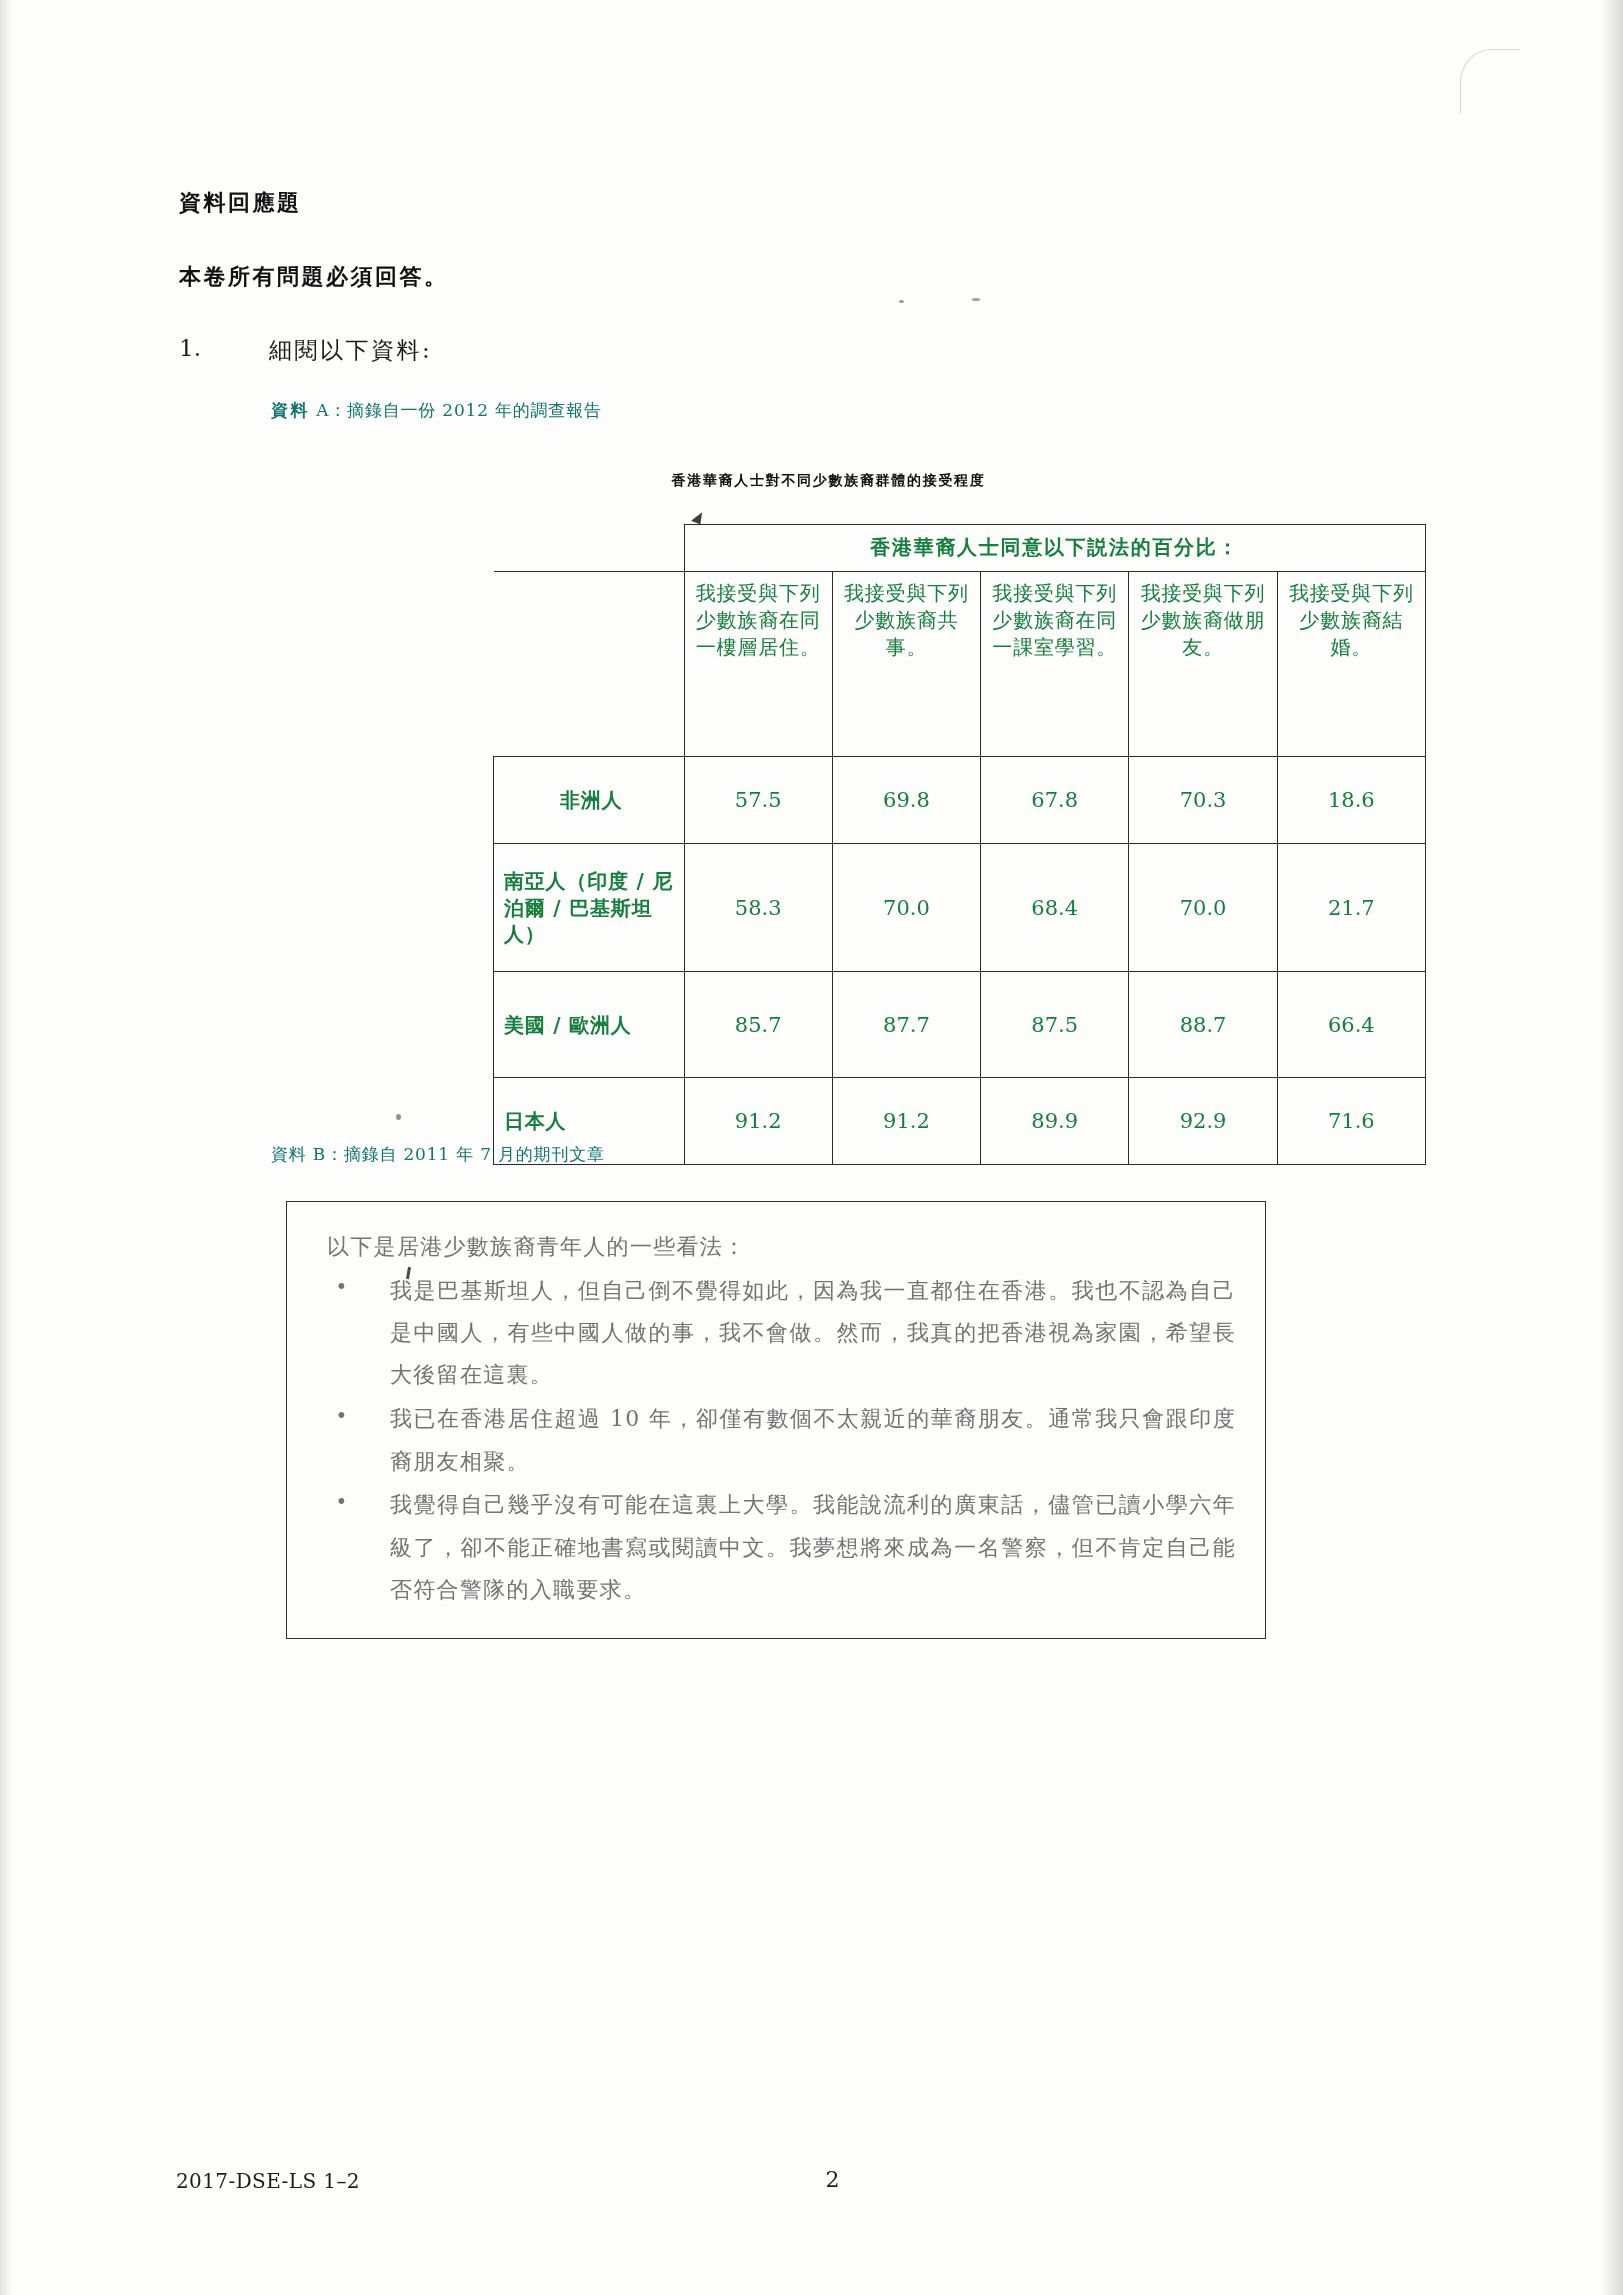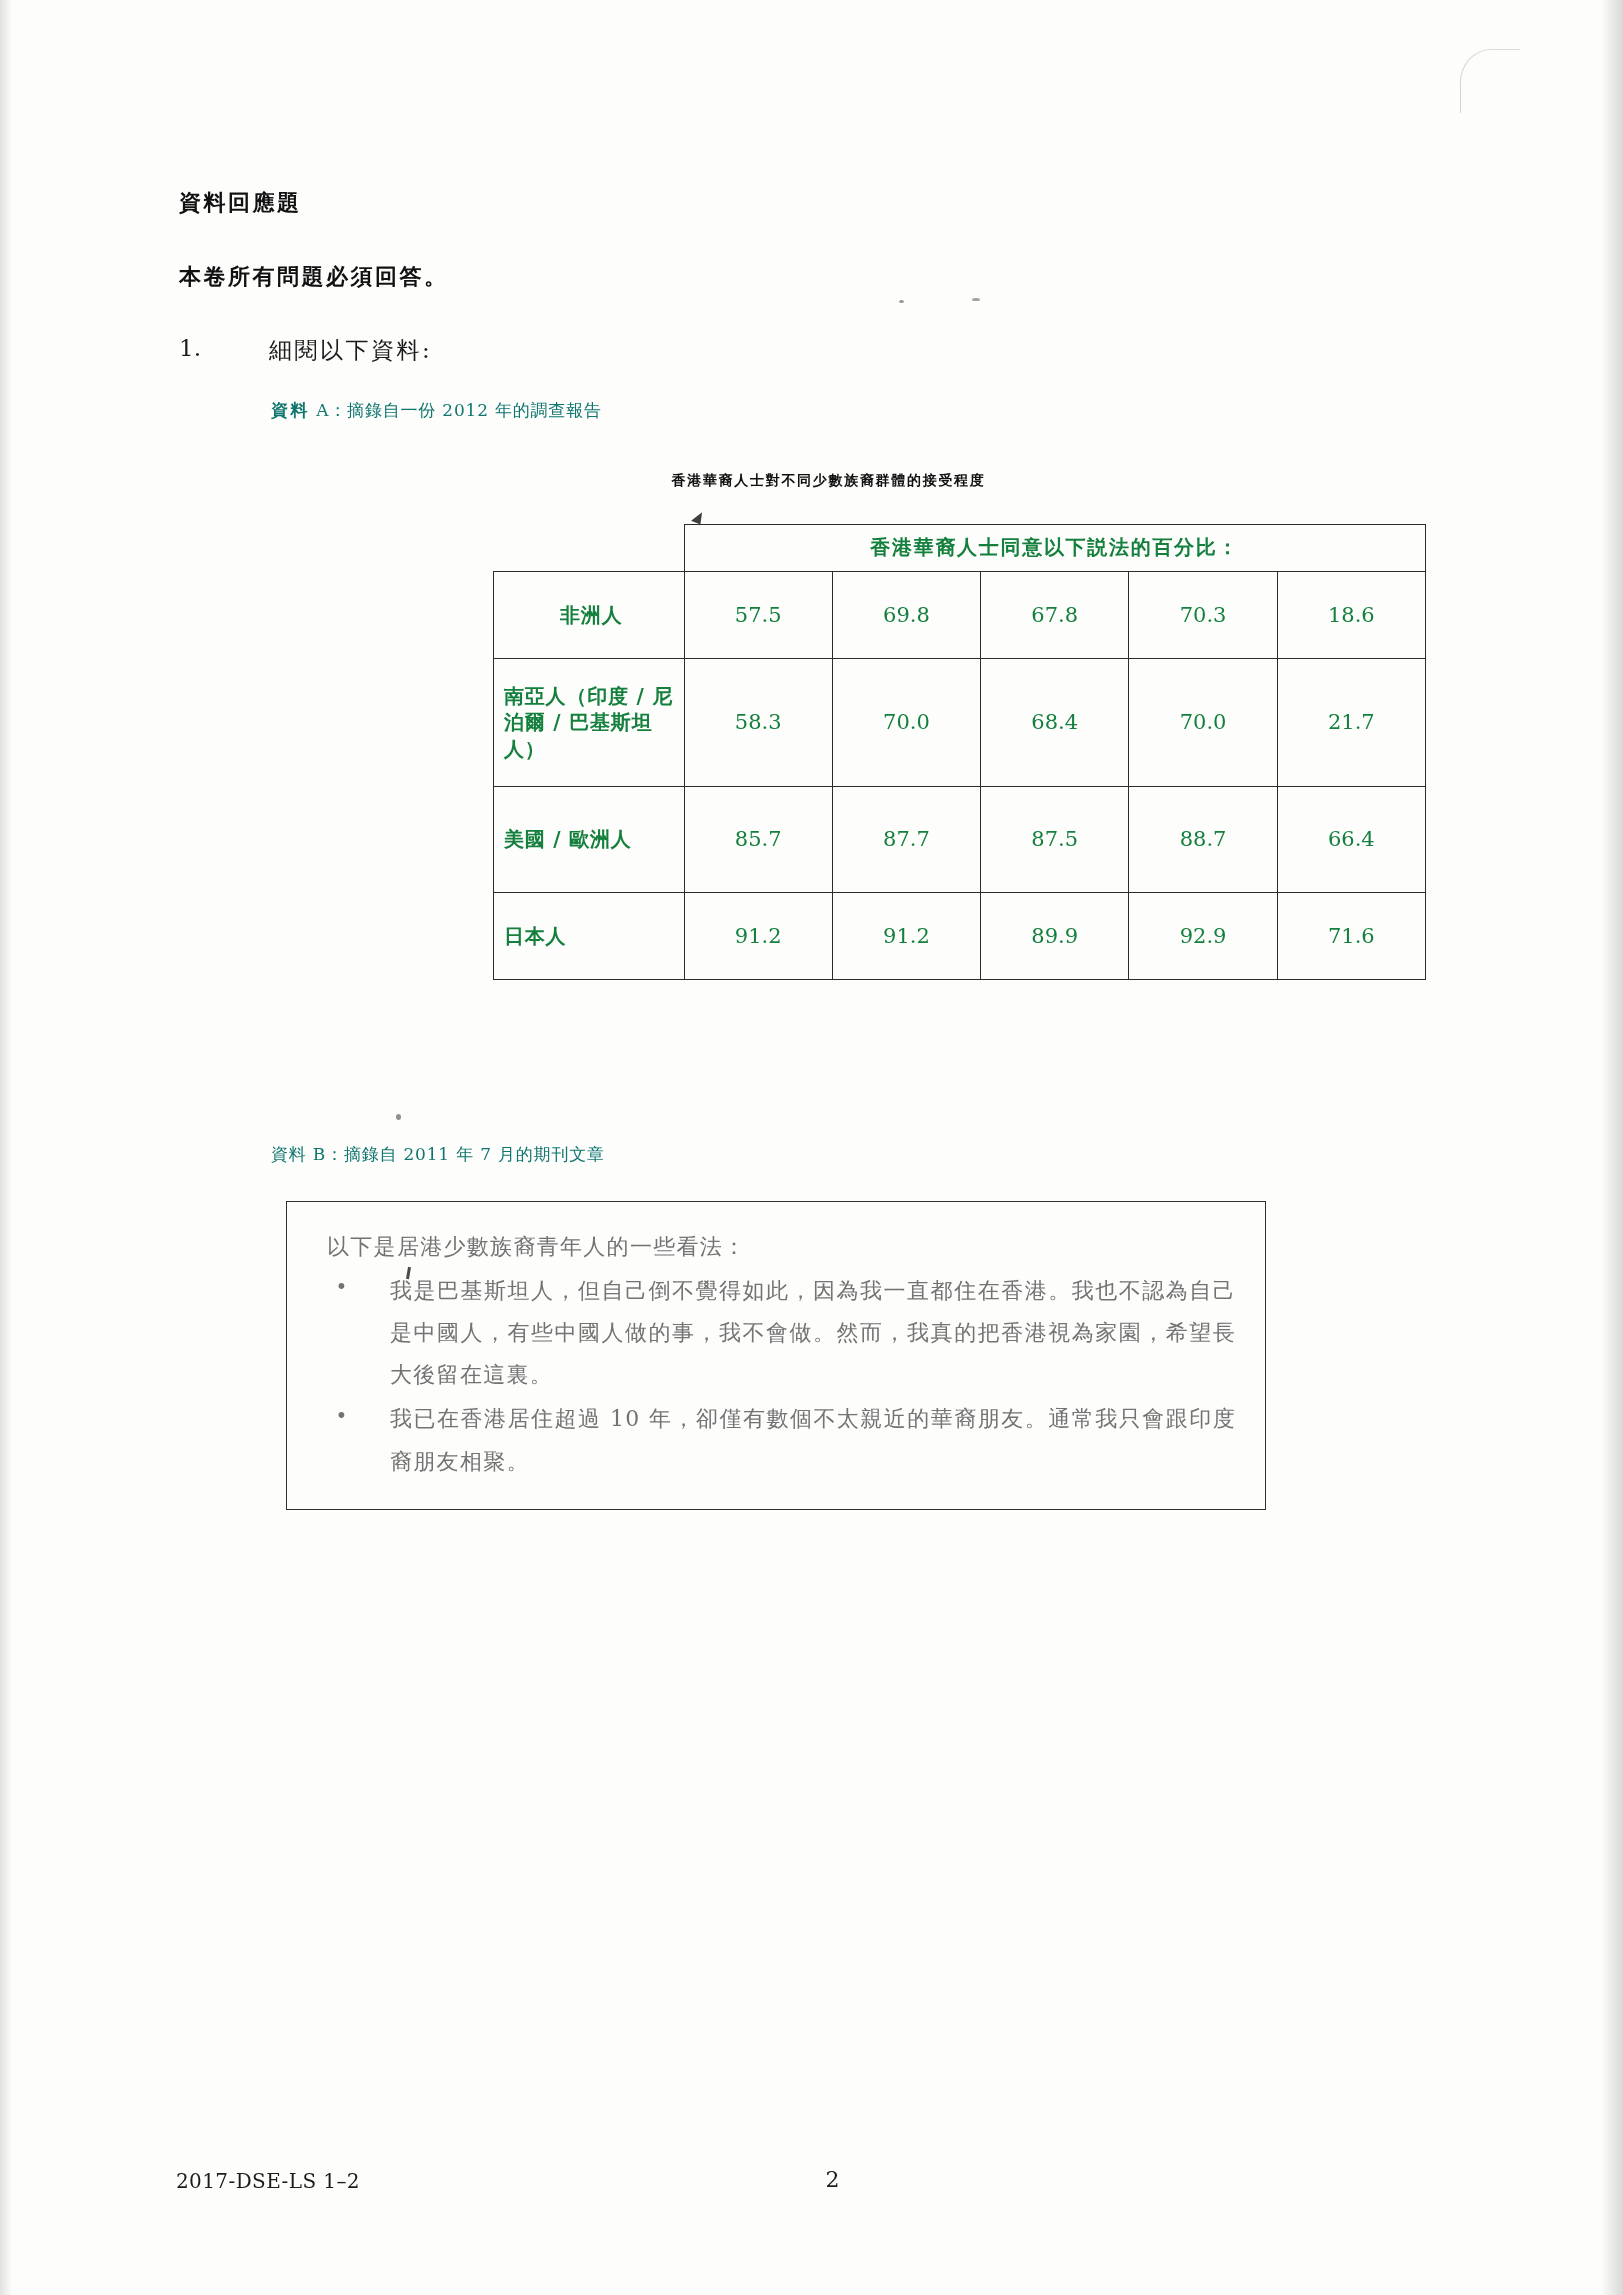--- a/index.html
+++ b/index.html
@@ -273,20 +273,28 @@
   <div class="speck s2"></div>
   <div class="caret-mark"></div>
 
   <div class="table-wrap">
     <table class="data">
       <thead>
         <tr>
           <th class="blank-head" style="width:188px;"></th>
           <th class="col-group-head" colspan="5">香港華裔人士同意以下説法的百分比：</th>
         </tr>
+        <tr>
+          <th class="blank-head" style="border-bottom:1.7px solid #2b2b2b;"></th>
+          <th class="col-head" style="width:150px;">我接受與下列少數族裔在同一樓層居住。</th>
+          <th class="col-head" style="width:145px;">我接受與下列少數族裔共事。</th>
+          <th class="col-head" style="width:150px;">我接受與下列少數族裔在同一課室學習。</th>
+          <th class="col-head" style="width:150px;">我接受與下列少數族裔做朋友。</th>
+          <th class="col-head" style="width:149px;">我接受與下列少數族裔結婚。</th>
+        </tr>
       </thead>
       <tbody>
         <tr class="r-africa">
           <th class="row-head">非洲人</th>
           <td class="cell-val">57.5</td>
           <td class="cell-val">69.8</td>
           <td class="cell-val">67.8</td>
           <td class="cell-val">70.3</td>
           <td class="cell-val">18.6</td>
         </tr>
@@ -320,20 +328,21 @@
 
   <div class="speck s3"></div>
 
   <div class="source-label" id="source-b-line">資料 B：摘錄自 2011 年 7 月的期刊文章</div>
 
   <div class="box-b">
     <p class="intro">以下是居港少數族裔青年人的一些看法：</p>
     <ul>
       <li>我是巴基斯坦人，但自己倒不覺得如此，因為我一直都住在香港。我也不認為自己是中國人，有些中國人做的事，我不會做。然而，我真的把香港視為家園，希望長大後留在這裏。</li>
       <li>我已在香港居住超過 10 年，卻僅有數個不太親近的華裔朋友。通常我只會跟印度裔朋友相聚。</li>
+      <li>我覺得自己幾乎沒有可能在這裏上大學。我能說流利的廣東話，儘管已讀小學六年級了，卻不能正確地書寫或閱讀中文。我夢想將來成為一名警察，但不肯定自己能否符合警隊的入職要求。</li>
     </ul>
   </div>
   <div class="caret-mark2"></div>
 
   <div class="footer-left">2017-DSE-LS 1–2</div>
   <div class="footer-page">2</div>
 
 </div>
 
 

